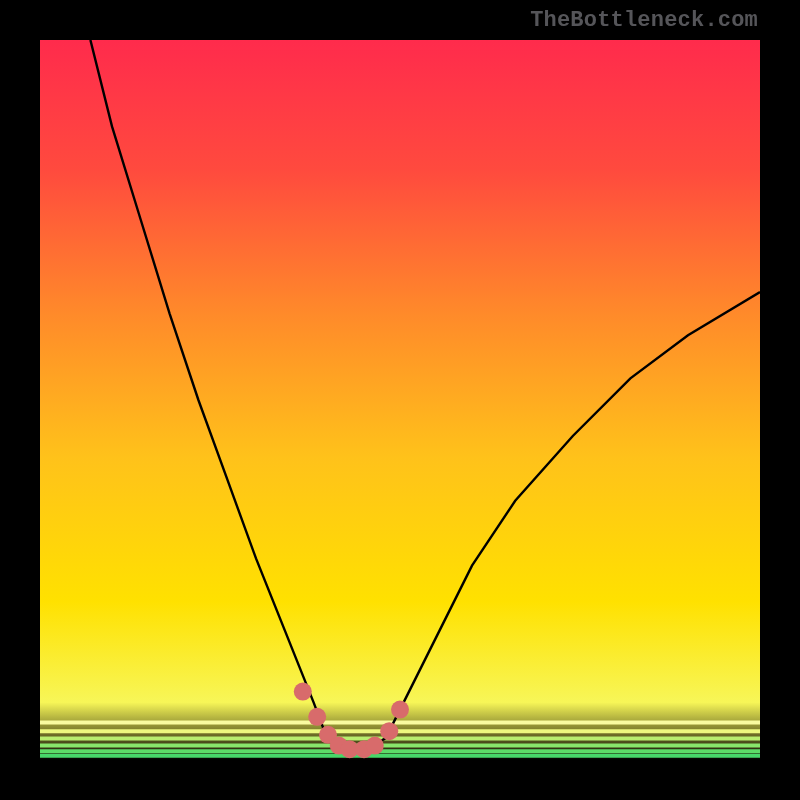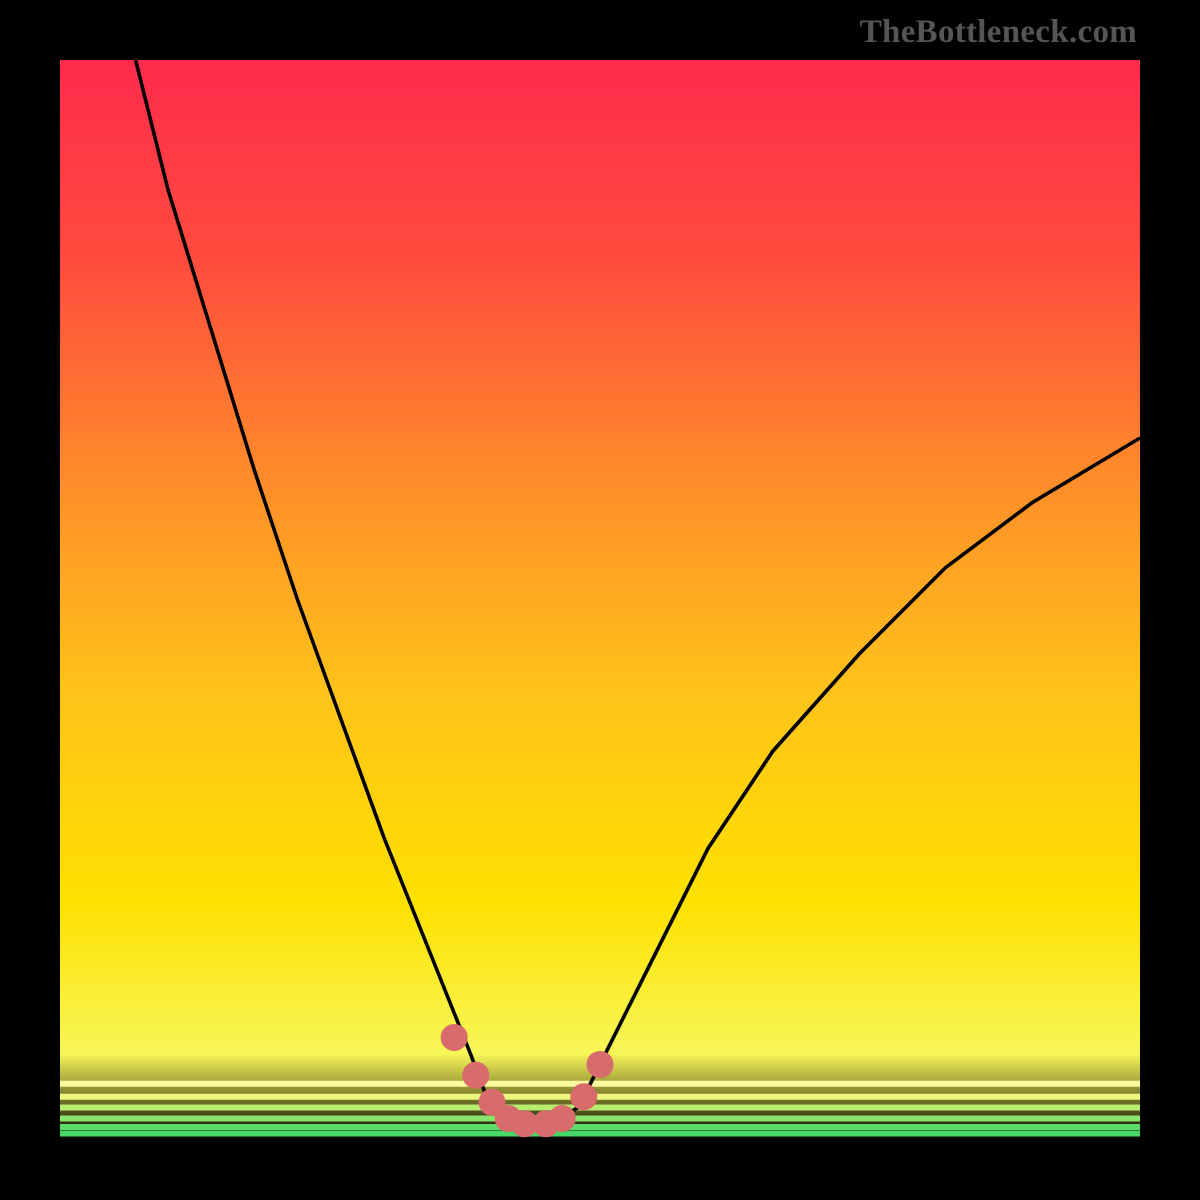--- a/index.html
+++ b/index.html
@@ -22,21 +22,21 @@
     position: absolute;
     left: 0;
     top: 0;
     width: 720px;
     height: 720px;
   }
   .watermark {
     position: absolute;
     right: 42px;
     top: 8px;
-    font-family: Liberation Serif, serif;
+    font-family: Liberation Mono, monospace;
     font-size: 22px;
     font-weight: 600;
     color: #555559;
     letter-spacing: 0.2px;
   }
   svg {
     display: block;
   }
 </style>
 </head>

